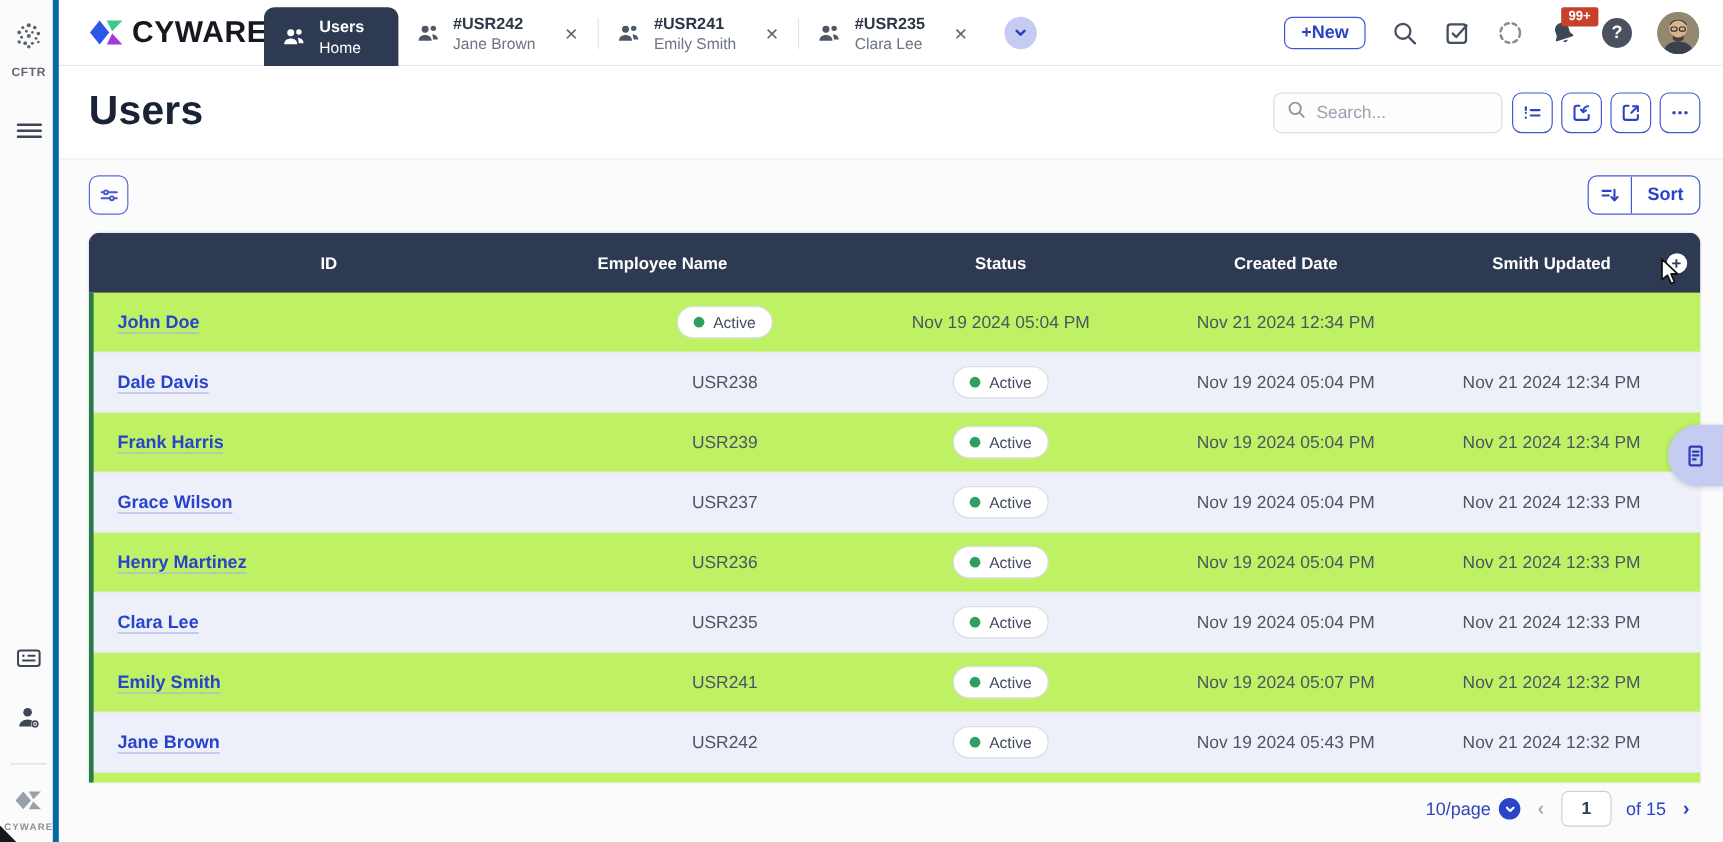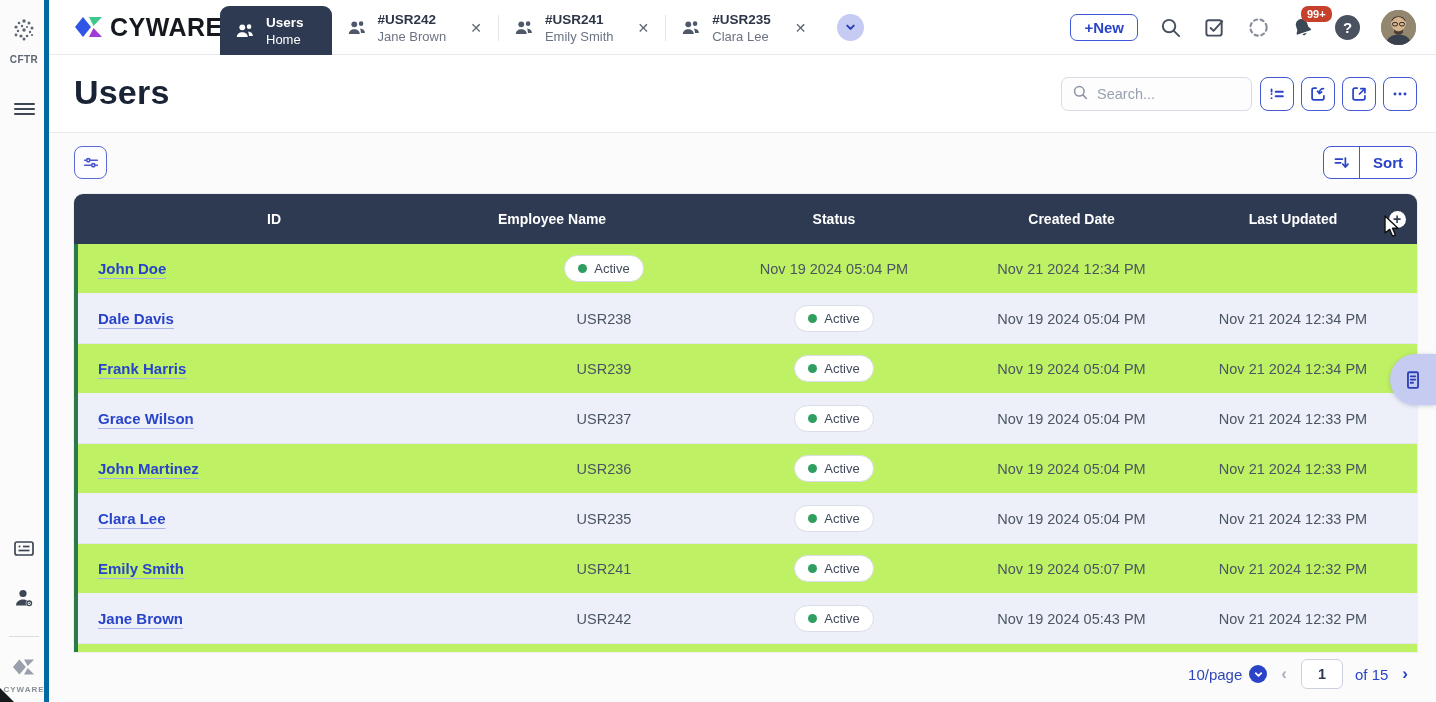--- a/index.html
+++ b/index.html
@@ -46,21 +46,21 @@
     display:flex; align-items:center; justify-content:center; margin-left:14px; cursor:pointer; }
 
   .topbar-right { position:absolute; right:20px; top:0; height:55px; display:flex;
     align-items:center; gap:21px; }
   .btn-new { border:1.5px solid #3d56dc; color:#2b44c7; font-weight:700; font-size:15px;
     border-radius:7px; padding:4px 13px; background:#fff; cursor:pointer;
     font-family:"Liberation Sans", sans-serif; }
   .topbar-ic { width:23px; height:23px; display:block; cursor:pointer; }
   .bell-wrap { position:relative; }
   .badge-99 { position:absolute; top:-10px; left:10px; background:#c6402c; color:#fff;
-    font-size:11px; font-weight:700; border-radius:7px; padding:2px 6px; line-height:12px; }
+    font-size:11px; font-weight:700; border-radius:2px; padding:2px 6px; line-height:12px; }
   .help-circle { width:25px; height:25px; border-radius:50%; background:#4a5260; color:#fff;
     font-size:15px; font-weight:700; display:flex; align-items:center; justify-content:center; cursor:pointer; }
   .avatar { width:35px; height:35px; border-radius:50%; overflow:hidden; cursor:pointer;
     background:#8d8274; position:relative; }
 
   
   .page-header { position:absolute; left:49px; top:55px; width:1387px; height:78px;
     background:#fff; border-bottom:1px solid #e9ebef; z-index:10; }
   .page-title { position:absolute; left:25px; top:18px; font-size:34px; font-weight:700;
     color:#1a2335; letter-spacing:.2px; }
@@ -383,21 +383,21 @@
         <span class="sort-seg-label">Sort</span>
       </div>
     </div>
 
     <div class="table">
       <div class="thead">
         <div class="th">ID</div>
         <div class="th first">Employee Name</div>
         <div class="th">Status</div>
         <div class="th">Created Date</div>
-        <div class="th">Last Updated</div>
+        <div class="th">Smith Updated</div>
         <div class="th th-plus">
           <span class="plus-circle">+</span>
         </div>
       </div>
       <div class="tbody">
         <div class="green-strip"></div>
 
   <div class="trow">
     <div class="cell name-cell">
       <a class="name-link">John Doe</a>
@@ -456,21 +456,21 @@
         <span class="badge-label">Active</span>
       </span>
     </div>
     <div class="cell cell-created">Nov 19 2024 05:04 PM</div>
     <div class="cell cell-updated">Nov 21 2024 12:33 PM</div>
     <div class="cell"></div>
   </div>
 
   <div class="trow">
     <div class="cell name-cell">
-      <a class="name-link">John Martinez</a>
+      <a class="name-link">Henry Martinez</a>
     </div>
     <div class="cell cell-id">USR236</div>
     <div class="cell">
       <span class="badge">
         <span class="badge-dot"></span>
         <span class="badge-label">Active</span>
       </span>
     </div>
     <div class="cell cell-created">Nov 19 2024 05:04 PM</div>
     <div class="cell cell-updated">Nov 21 2024 12:33 PM</div>

